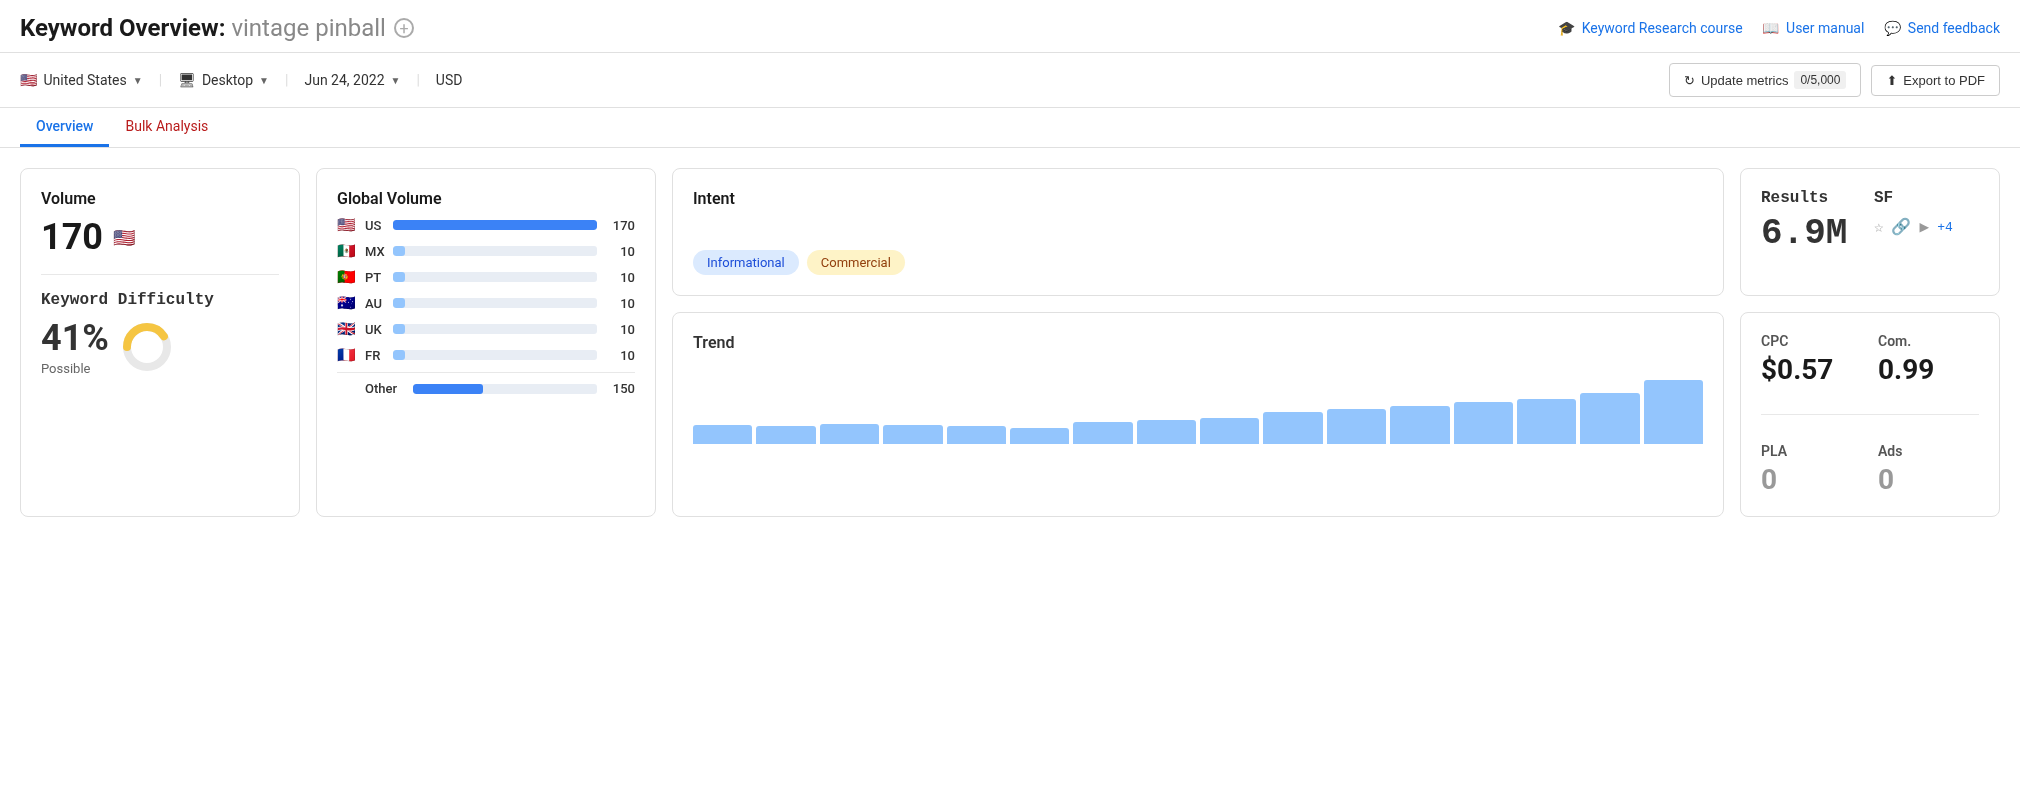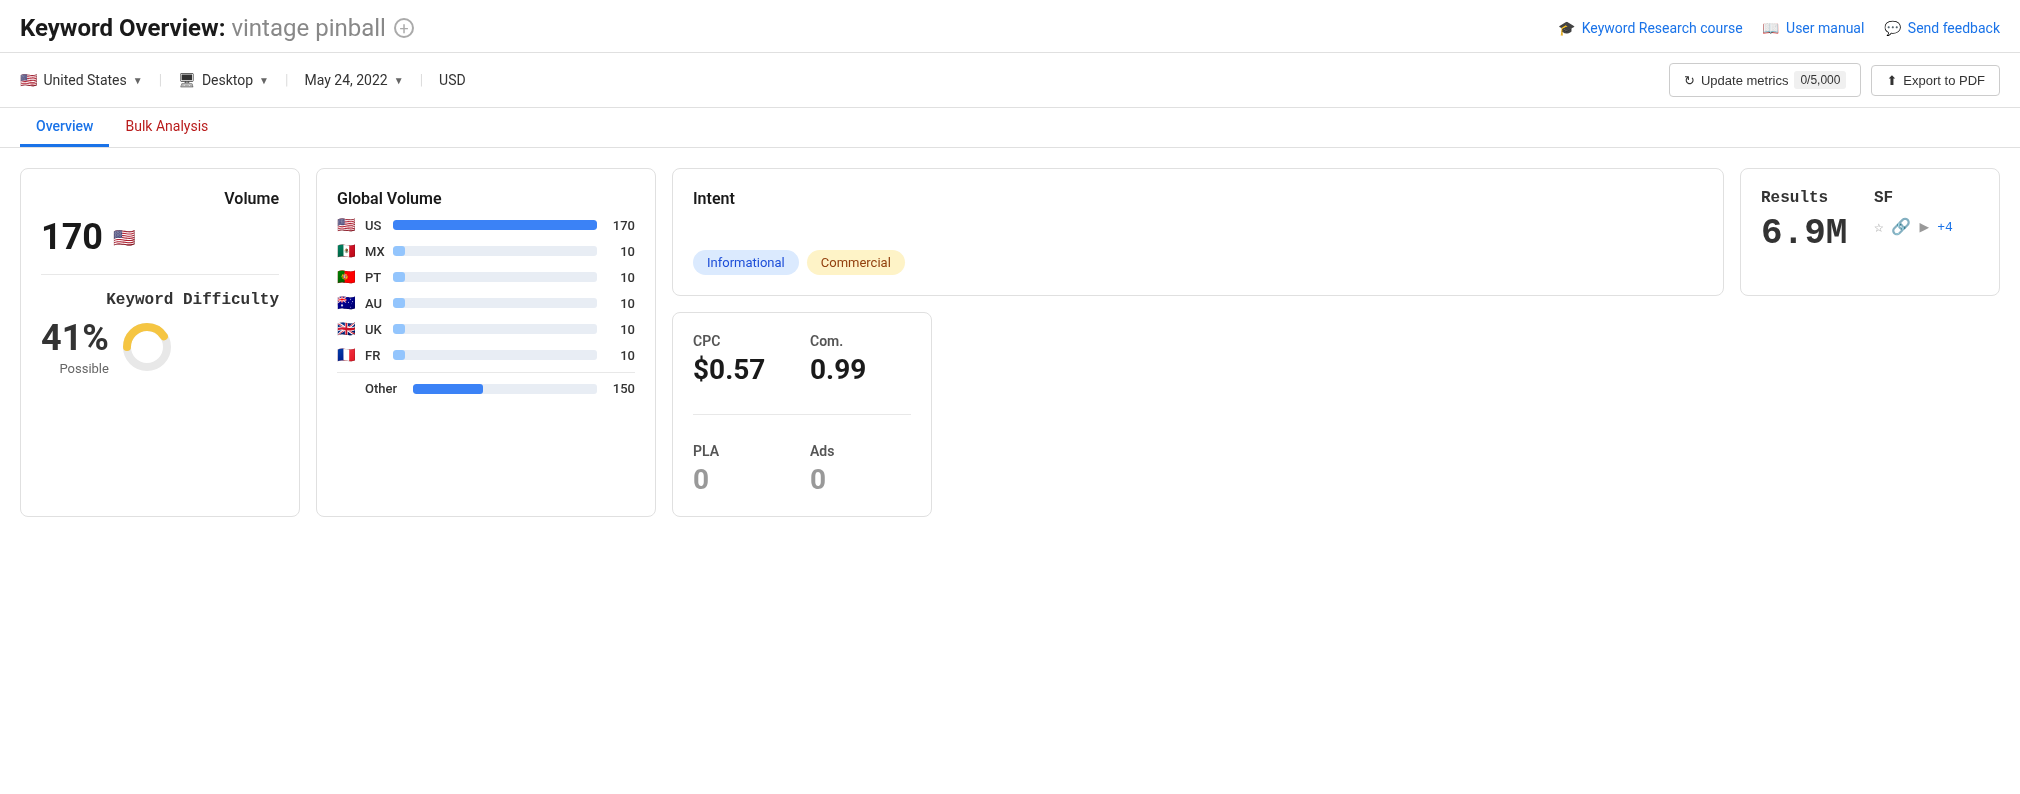--- a/index.html
+++ b/index.html
@@ -22,21 +22,21 @@
     .btn { display: flex; align-items: center; gap: 6px; padding: 7px 14px; border: 1px solid #ccc; border-radius: 4px; background: #fff; cursor: pointer; font-size: 13px; color: #333; }
     .btn-badge { background: #f0f0f0; border-radius: 3px; padding: 2px 6px; font-size: 12px; color: #333; }
 
     .tabs { display: flex; padding: 0 20px; border-bottom: 1px solid #e0e0e0; margin-bottom: 20px; }
     .tab { padding: 10px 16px; cursor: pointer; font-size: 14px; color: #b91c1c; border-bottom: 3px solid transparent; }
     .tab.active { color: #1a73e8; border-bottom-color: #1a73e8; font-weight: 500; }
 
     .cards-container { display: flex; gap: 16px; padding: 0 20px 20px; }
 
     .card { background: #fff; border: 1px solid #e0e0e0; border-radius: 8px; padding: 20px; }
-    .card-sm { flex: 0 0 280px; text-align: right; }
+    .card-sm { flex: 0 0 280px; }
     .card-md { flex: 0 0 340px; }
     .card-intent { flex: 0 0 300px; }
     .card-results { flex: 0 0 260px; }
     .card-trend { flex: 1; }
     .card-cpc { flex: 0 0 260px; }
 
     .card-label { font-size: 16px; font-weight: 600; color: #1a1a1a; margin-bottom: 8px; }
     .card-value { font-size: 36px; font-weight: 700; color: #1a1a1a; }
     .flag-inline { font-size: 18px; }
     .divider { border: none; border-top: 1px solid #e8e8e8; margin: 16px 0; }
@@ -120,21 +120,21 @@
       <span class="chevron">▼</span>
     </div>
     <span class="separator">|</span>
     <div class="toolbar-item">
       <span>🖥</span>
       <span>Desktop</span>
       <span class="chevron">▼</span>
     </div>
     <span class="separator">|</span>
     <div class="toolbar-item">
-      <span>May 24, 2022</span>
+      <span>Jun 24, 2022</span>
       <span class="chevron">▼</span>
     </div>
     <span class="separator">|</span>
     <span>USD</span>
   </div>
   <div class="toolbar-right">
     <button class="btn">
       <span>↻</span>
       <span>Update metrics</span>
       <span class="btn-badge">0/5,000</span>
@@ -271,20 +271,41 @@
               <span class="sf-icon">▶</span>
               <span class="sf-more">+4</span>
             </div>
           </div>
         </div>
       </div>
     </div>
 
     <div style="display:flex;gap:16px;">
 
+      <div class="card card-trend">
+        <div class="trend-label">Trend</div>
+        <div class="trend-bars">
+          <div class="trend-bar" style="height:24%;background:#93c5fd;"></div>
+          <div class="trend-bar" style="height:22%;background:#93c5fd;"></div>
+          <div class="trend-bar" style="height:25%;background:#93c5fd;"></div>
+          <div class="trend-bar" style="height:24%;background:#93c5fd;"></div>
+          <div class="trend-bar" style="height:22%;background:#93c5fd;"></div>
+          <div class="trend-bar" style="height:20%;background:#93c5fd;"></div>
+          <div class="trend-bar" style="height:27%;background:#93c5fd;"></div>
+          <div class="trend-bar" style="height:30%;background:#93c5fd;"></div>
+          <div class="trend-bar" style="height:33%;background:#93c5fd;"></div>
+          <div class="trend-bar" style="height:40%;background:#93c5fd;"></div>
+          <div class="trend-bar" style="height:44%;background:#93c5fd;"></div>
+          <div class="trend-bar" style="height:48%;background:#93c5fd;"></div>
+          <div class="trend-bar" style="height:52%;background:#93c5fd;"></div>
+          <div class="trend-bar" style="height:56%;background:#93c5fd;"></div>
+          <div class="trend-bar" style="height:64%;background:#93c5fd;"></div>
+          <div class="trend-bar" style="height:80%;background:#93c5fd;"></div>
+        </div>
+      </div>
 
       <div class="card card-cpc" style="flex:0 0 260px;">
         <div class="cpc-grid">
           <div>
             <div class="cpc-item-label">CPC</div>
             <div class="cpc-item-val">$0.57</div>
           </div>
           <div>
             <div class="cpc-item-label">Com.</div>
             <div class="cpc-item-val">0.99</div>

